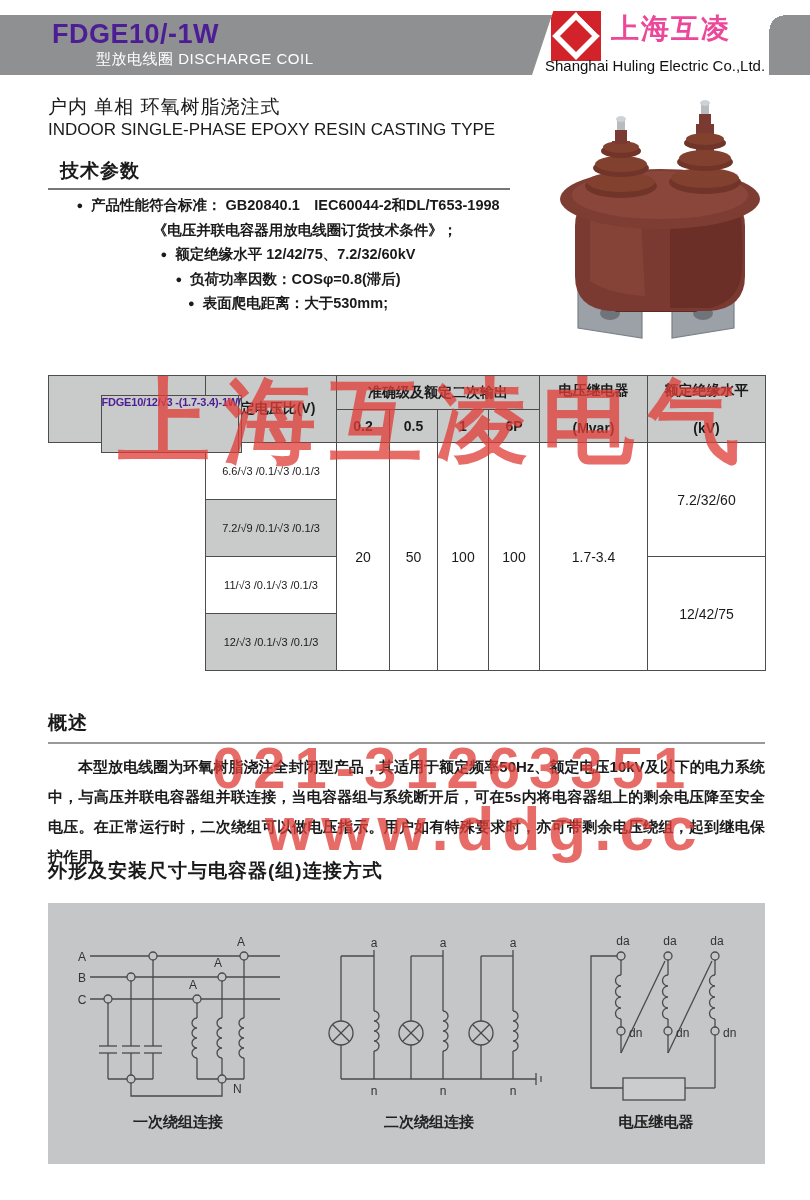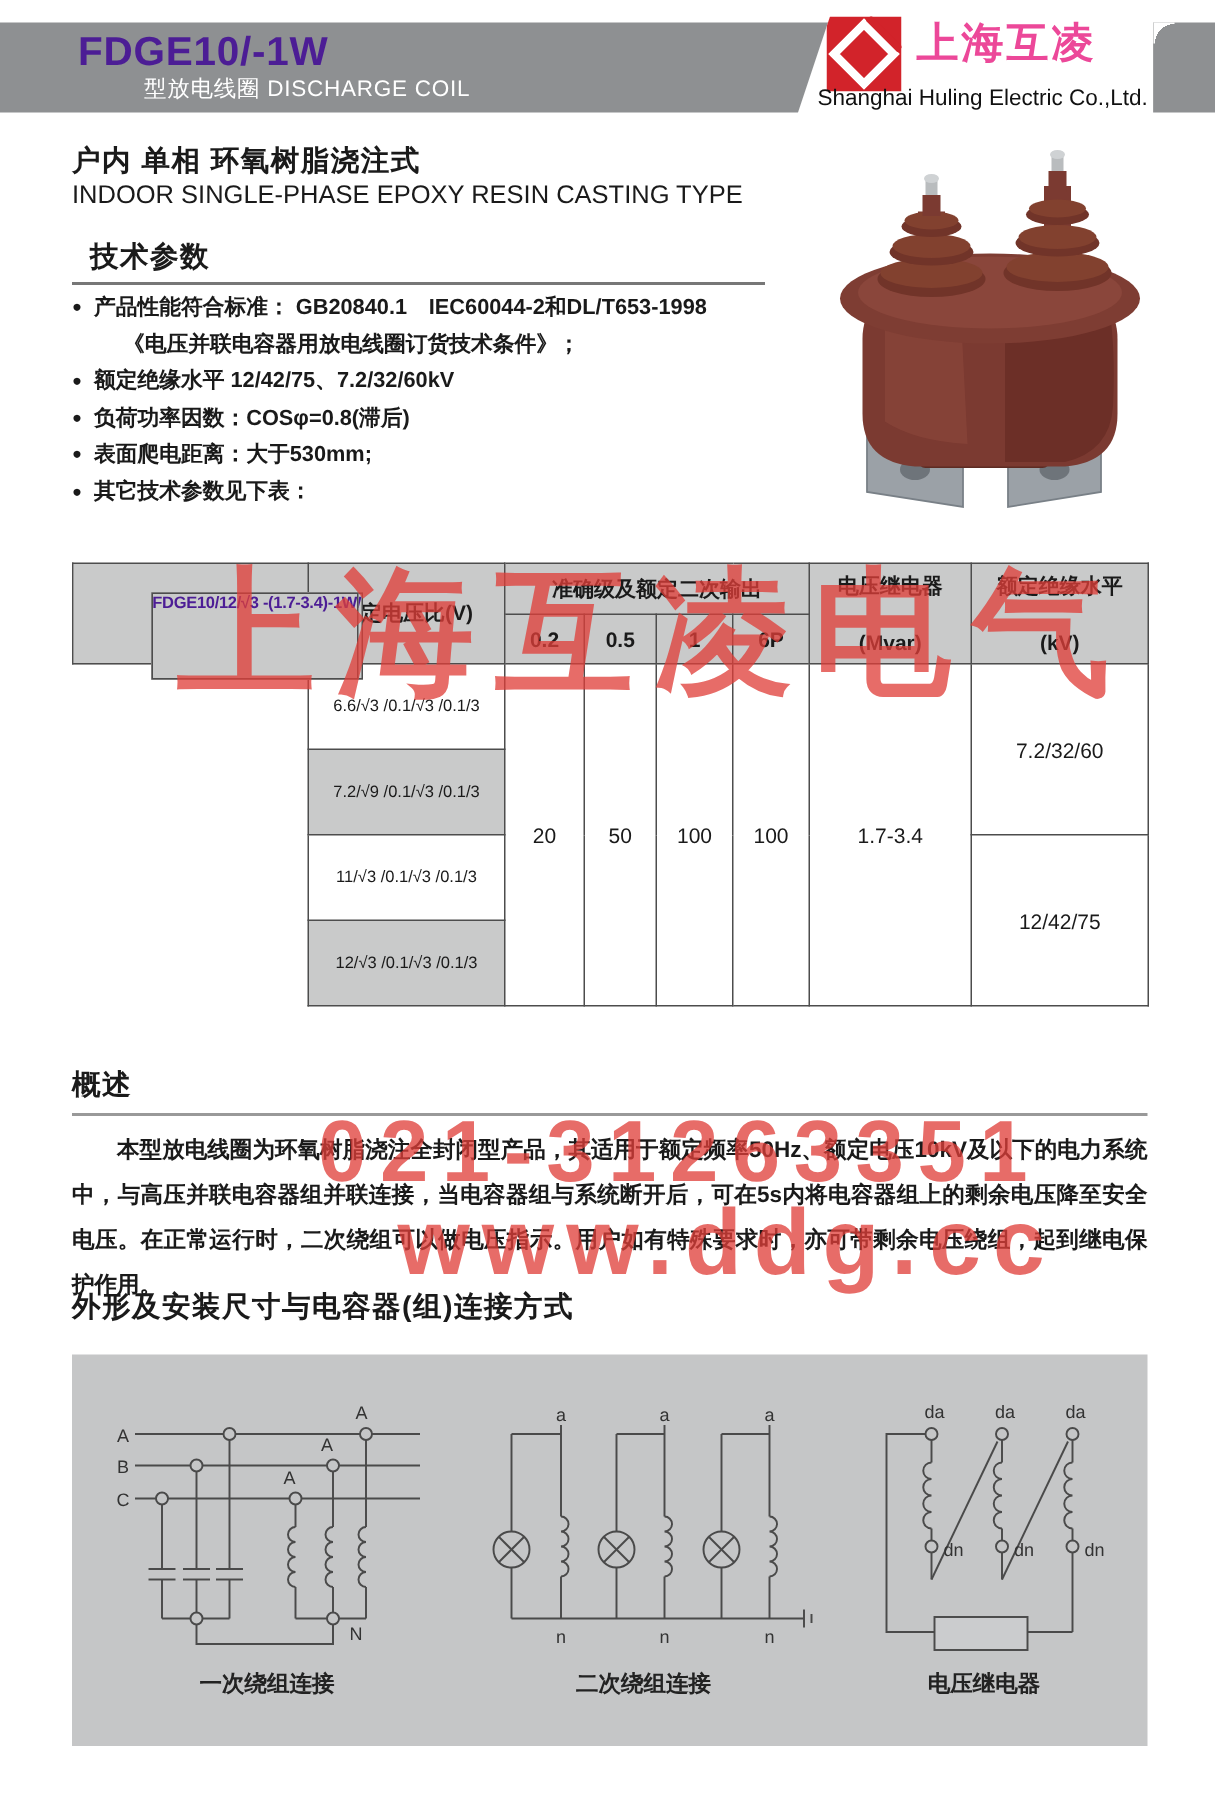--- a/index.html
+++ b/index.html
@@ -12,30 +12,30 @@
   .model-sub{position:absolute;left:52px;top:50px;font-size:15px;color:#fff;letter-spacing:.5px;margin-left:44px;}
   .logo-panel{position:absolute;left:531px;top:0;width:238px;height:78px;background:#fff;
               clip-path:polygon(26px 0,100% 0,100% 100%,0 100%);}
   .logo-sq{position:absolute;left:20px;top:11px;width:50px;height:50px;}
   .brand-cn{position:absolute;left:80px;top:10px;font-size:28px;font-weight:bold;color:#ec4899;letter-spacing:2px;}
   .brand-en{position:absolute;left:14px;top:57px;font-size:15px;color:#111;}
   .corner-round{position:absolute;left:769px;top:15px;width:14px;height:14px;
                 background:radial-gradient(circle at 100% 100%, rgba(0,0,0,0) 13px, #fff 13px);}
 
   
-  .title-cn{position:absolute;left:48px;top:94px;font-size:19px;font-weight:bold;letter-spacing:1px;}
+  .title-cn{position:absolute;left:48px;top:94px;font-size:19px;font-weight:normal;letter-spacing:1px;}
   .title-en{position:absolute;left:48px;top:120px;font-size:17px;font-weight:500;}
 
   .photo{position:absolute;left:520px;top:86px;width:280px;height:280px;}
 
   .h-sec{position:absolute;font-size:19px;font-weight:bold;letter-spacing:1px;}
   .h-tech{left:60px;top:158px;}
   .tech-rule{position:absolute;left:48px;top:188px;width:462px;height:2px;background:#777;}
 
-  .bullets{position:absolute;left:48px;top:193px;width:480px;list-style:none;margin:0;padding:0;}
+  .bullets{position:absolute;left:48px;top:193px;width:480px;list-style:none;margin:0;padding:0;text-align:center;}
   .bullets li{height:24.5px;line-height:24.5px;font-size:14.5px;font-weight:bold;white-space:nowrap;}
   .bullets .dot{font-size:11px;margin-right:8px;vertical-align:1px;}
   .bullets li.cont{padding-left:34px;}
 
   
   .spec-table{position:absolute;left:48px;top:375px;border-collapse:collapse;table-layout:fixed;width:717px;}
   .spec-table td{border:1px solid #4d4d4d;text-align:center;vertical-align:middle;padding:0;background:#fff;}
   .spec-table .th{background:#c9caca;font-size:14px;font-weight:bold;}
   .spec-table .h1 td{height:33px;}
   .spec-table .h2 td{height:32px;}
@@ -146,21 +146,20 @@
   </div>
 
   <div class="h-sec h-tech">技术参数</div>
   <div class="tech-rule"></div>
   <ul class="bullets">
     <li><span class="dot">●</span><span>产品性能符合标准： GB20840.1　IEC60044-2和DL/T653-1998</span></li>
     <li class="cont"><span>《电压并联电容器用放电线圈订货技术条件》；</span></li>
     <li><span class="dot">●</span><span>额定绝缘水平 12/42/75、7.2/32/60kV</span></li>
     <li><span class="dot">●</span><span>负荷功率因数：COSφ=0.8(滞后)</span></li>
     <li><span class="dot">●</span><span>表面爬电距离：大于530mm;</span></li>
-    <li><span class="dot">●</span><span>其它技术参数见下表：</span></li>
   </ul>
 
   <table class="spec-table">
     <colgroup>
       <col style="width:157px">
         <col style="width:131px">
         <col style="width:53px">
         <col style="width:48px">
       <col style="width:51px">
         <col style="width:51px">

